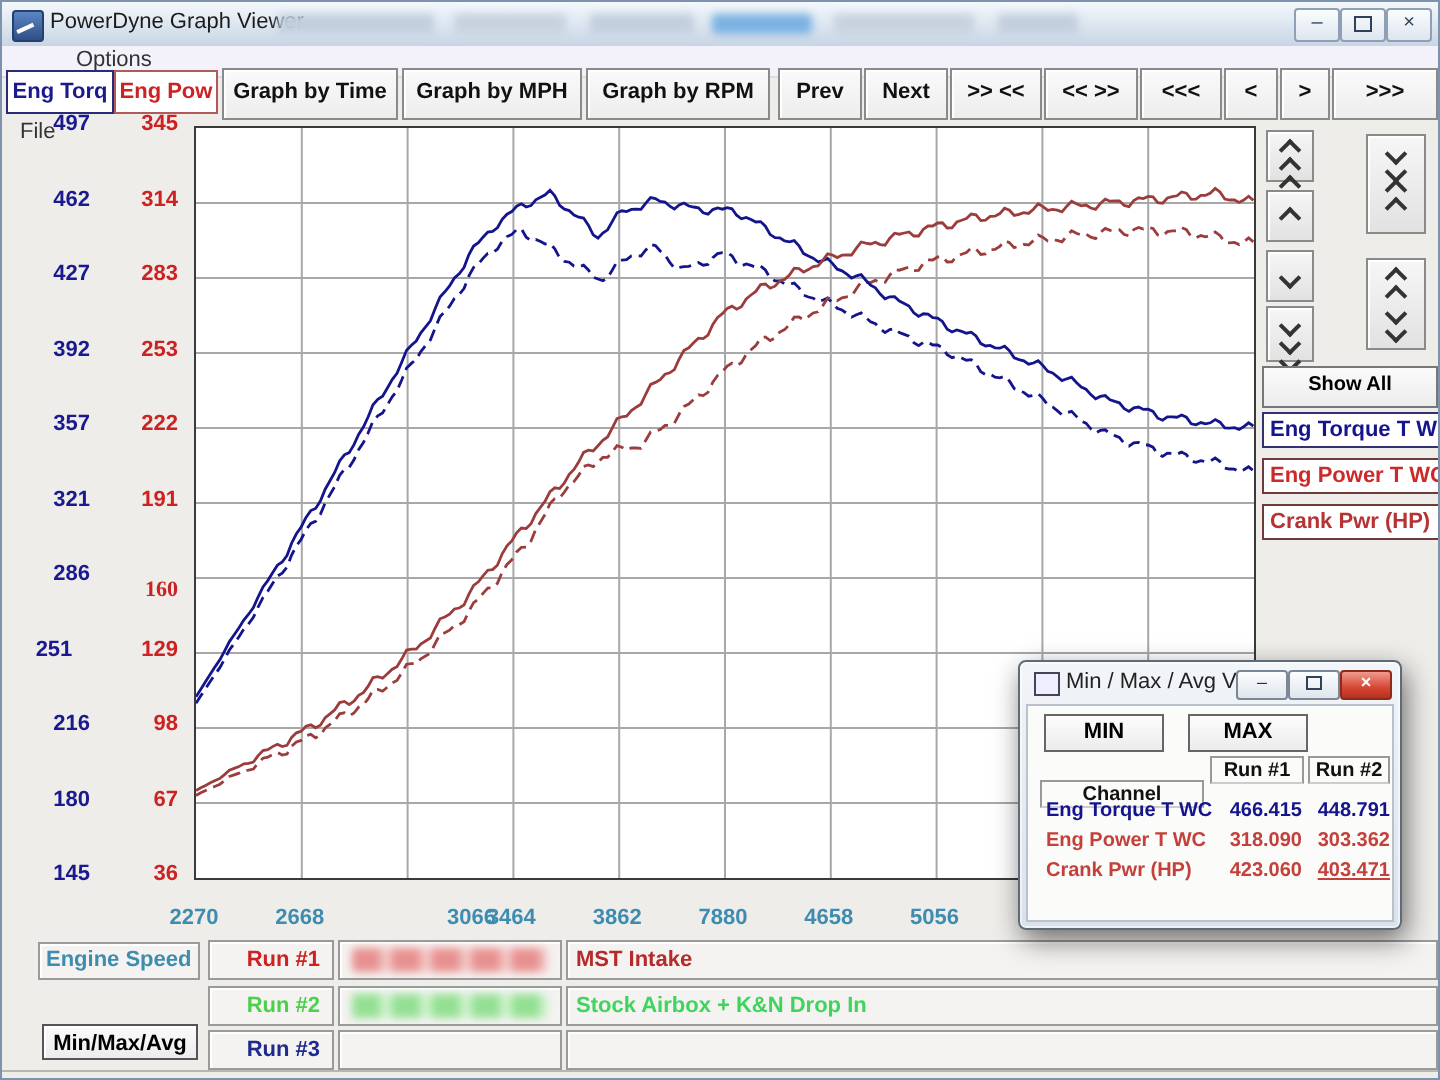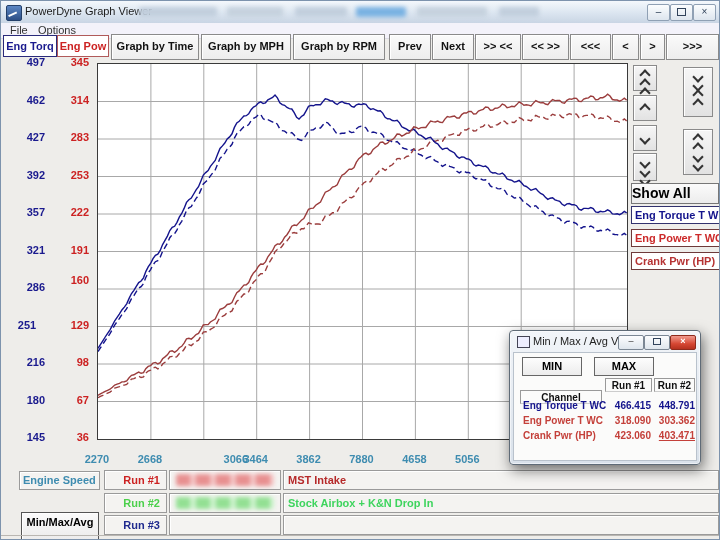--- a/index.html
+++ b/index.html
@@ -36,21 +36,21 @@
     border:1px solid #3a3a3a;}
   .tick{position:absolute;font-size:11px;font-weight:bold;}
   
   .sq-btn{position:absolute;background:linear-gradient(#f6f6f6,#e2e2e2);border:1px solid #8a8a8a;
     box-shadow:inset 1px 1px 0 #fff;}
   .chev{display:block;width:6px;height:6px;border-left:2px solid #333;border-top:2px solid #333;margin:1px auto;}
   .chev.up{transform:rotate(45deg);}
   .chev.down{transform:rotate(225deg);}
   .show-all{position:absolute;left:630px;top:182px;width:86px;height:19px;
     background:linear-gradient(#fbfbfb,#ececec);border:1px solid #777;
-    font-size:14px;font-weight:bold;line-height:18px;}
+    font-size:10px;font-weight:bold;text-align:center;line-height:18px;}
   .legend-box{position:absolute;left:630px;width:92px;height:18px;background:#fff;
     border:1px solid #5a5a6e;font-size:11px;font-weight:bold;line-height:17px;
     padding-left:3px;white-space:nowrap;overflow:hidden;box-sizing:border-box;}
   
   .panel-box{position:absolute;background:#f4f3f1;border:1px solid #9a9a9a;box-shadow:inset 1px 1px 0 #fff;
     font-size:11px;font-weight:bold;box-sizing:border-box;white-space:nowrap;overflow:hidden;}
   .blur-strip{position:absolute;inset:3px 6px;filter:blur(2px);border-radius:2px;}
   
   .popup{position:absolute;left:508px;top:329px;width:190px;height:133px;border-radius:4px;
     background:linear-gradient(#f2f5f9,#d9e1ea);border:1px solid #5e6possible77;
@@ -81,21 +81,21 @@
   <span class="redact" style="left:294px;width:52px;background:#c2cfdd;"></span>
   <span class="redact" style="left:355px;width:50px;background:#7ab2e2;"></span>
   <span class="redact" style="left:416px;width:70px;background:#c6d2de;"></span>
   <span class="redact" style="left:498px;width:40px;background:#c2cfdd;"></span>
   <span class="winbtn" style="left:646px;">–</span>
   <span class="winbtn" style="left:669px;"><span class="restore-glyph"></span></span>
   <span class="winbtn" style="left:692px;">×</span>
 </div>
 
 <div class="menubar">
-  <span class="menu-item" style="left:9px;">File</span>
+  <span class="menu-item" style="left:9px;margin-top:36px;">File</span>
   <span class="menu-item" style="left:37px;">Options</span>
 </div>
 
 <div class="axis-toggle" style="left:2px;width:52px;color:#1a1a8e;border:1px solid #2a2a7a;">Eng Torq</div>
 <div class="axis-toggle" style="left:56px;width:50px;color:#cc2222;border:1px solid #b05a5a;">Eng Pow</div>
 
 <div class="tbtn" style="left:110px;width:86px;">Graph by Time</div>
 <div class="tbtn" style="left:200px;width:88px;">Graph by MPH</div>
 <div class="tbtn" style="left:292px;width:90px;">Graph by RPM</div>
 <div class="tbtn" style="left:388px;width:40px;">Prev</div>
@@ -127,21 +127,21 @@
     <span class="tick" style="left: 8px; top: 317.5px; width: 36px; color: rgb(26, 26, 142); text-align: center;">251</span>
     <span class="tick" style="left: 8px; top: 355px; width: 36px; color: rgb(26, 26, 142); text-align: right;">216</span>
     <span class="tick" style="left: 8px; top: 392.5px; width: 36px; color: rgb(26, 26, 142); text-align: right;">180</span>
     <span class="tick" style="left: 8px; top: 430px; width: 36px; color: rgb(26, 26, 142); text-align: right;">145</span>
     <span class="tick" style="left: 50px; top: 55px; width: 38px; color: rgb(204, 34, 34); text-align: right;">345</span>
     <span class="tick" style="left: 50px; top: 92.5px; width: 38px; color: rgb(204, 34, 34); text-align: right;">314</span>
     <span class="tick" style="left: 50px; top: 130px; width: 38px; color: rgb(204, 34, 34); text-align: right;">283</span>
     <span class="tick" style="left: 50px; top: 167.5px; width: 38px; color: rgb(204, 34, 34); text-align: right;">253</span>
     <span class="tick" style="left: 50px; top: 205px; width: 38px; color: rgb(204, 34, 34); text-align: right;">222</span>
     <span class="tick" style="left: 50px; top: 242.5px; width: 38px; color: rgb(204, 34, 34); text-align: right;">191</span>
-    <span class="tick" style="left: 50px; top: 273px; width: 38px; color: rgb(204, 34, 34); text-align: right;">160</span>
+    <span class="tick" style="left: 50px; top: 288px; width: 38px; color: rgb(204, 34, 34); text-align: right; font-family: Liberation Serif, serif;">160</span>
     <span class="tick" style="left: 50px; top: 317.5px; width: 38px; color: rgb(204, 34, 34); text-align: right;">129</span>
     <span class="tick" style="left: 50px; top: 355px; width: 38px; color: rgb(204, 34, 34); text-align: right;">98</span>
     <span class="tick" style="left: 50px; top: 392.5px; width: 38px; color: rgb(204, 34, 34); text-align: right;">67</span>
     <span class="tick" style="left: 50px; top: 430px; width: 38px; color: rgb(204, 34, 34); text-align: right;">36</span>
     <span class="tick" style="left: 76px; top: 452px; width: 40px; color: rgb(62, 140, 176); text-align: center;">2270</span>
     <span class="tick" style="left: 128.9px; top: 452px; width: 40px; color: rgb(62, 140, 176); text-align: center;">2668</span>
     <span class="tick" style="left: 181.8px; top: 452px; width: 40px; color: rgb(62, 140, 176); text-align: center; margin-left: 33px;">3066</span>
     <span class="tick" style="left: 234.7px; top: 452px; width: 40px; color: rgb(62, 140, 176); text-align: center;">3464</span>
     <span class="tick" style="left: 287.6px; top: 452px; width: 40px; color: rgb(62, 140, 176); text-align: center;">3862</span>
     <span class="tick" style="left: 340.5px; top: 452px; width: 40px; color: rgb(62, 140, 176); text-align: center;">7880</span>
@@ -197,21 +197,21 @@
 </div>
 <div class="panel-box" style="left:168px;top:492px;width:112px;height:20px;">
   <span class="blur-strip" style="background:repeating-linear-gradient(90deg,#93e093 0 14px,#ccf2cc 14px 20px);"></span>
 </div>
 <div class="panel-box" style="left:168px;top:514px;width:112px;height:20px;"></div>
 
 <div class="panel-box" style="left:282px;top:469px;width:436px;height:20px;line-height:18px;padding-left:4px;color:#b62a2a;">MST Intake</div>
 <div class="panel-box" style="left:282px;top:492px;width:436px;height:20px;line-height:18px;padding-left:4px;color:#3ed45e;">Stock Airbox + K&amp;N Drop In</div>
 <div class="panel-box" style="left:282px;top:514px;width:436px;height:20px;line-height:18px;padding-left:4px;"></div>
 
-<div class="panel-box" style="left:20px;top:511px;width:78px;height:28px;line-height:18px;text-align:center;color:#000;background:linear-gradient(#fbfbfb,#ececec);border-color:#555;">Min/Max/Avg</div>
+<div class="panel-box" style="left:20px;top:511px;width:78px;height:18px;line-height:18px;text-align:center;color:#000;background:linear-gradient(#fbfbfb,#ececec);border-color:#555;">Min/Max/Avg</div>
 <div class="bottom-edge"></div>
 
 <div class="popup">
   <div class="popup-title">
     <span class="popup-icon"></span>
     <span class="popup-title-text">Min / Max / Avg Val...</span>
     <span class="popup-btn" style="left:108px;">–</span>
     <span class="popup-btn" style="left:134px;"><span class="restore-glyph" style="width:6px;height:5px;margin-top:2px;"></span></span>
     <span class="popup-btn popup-close" style="left:160px;">×</span>
   </div>

